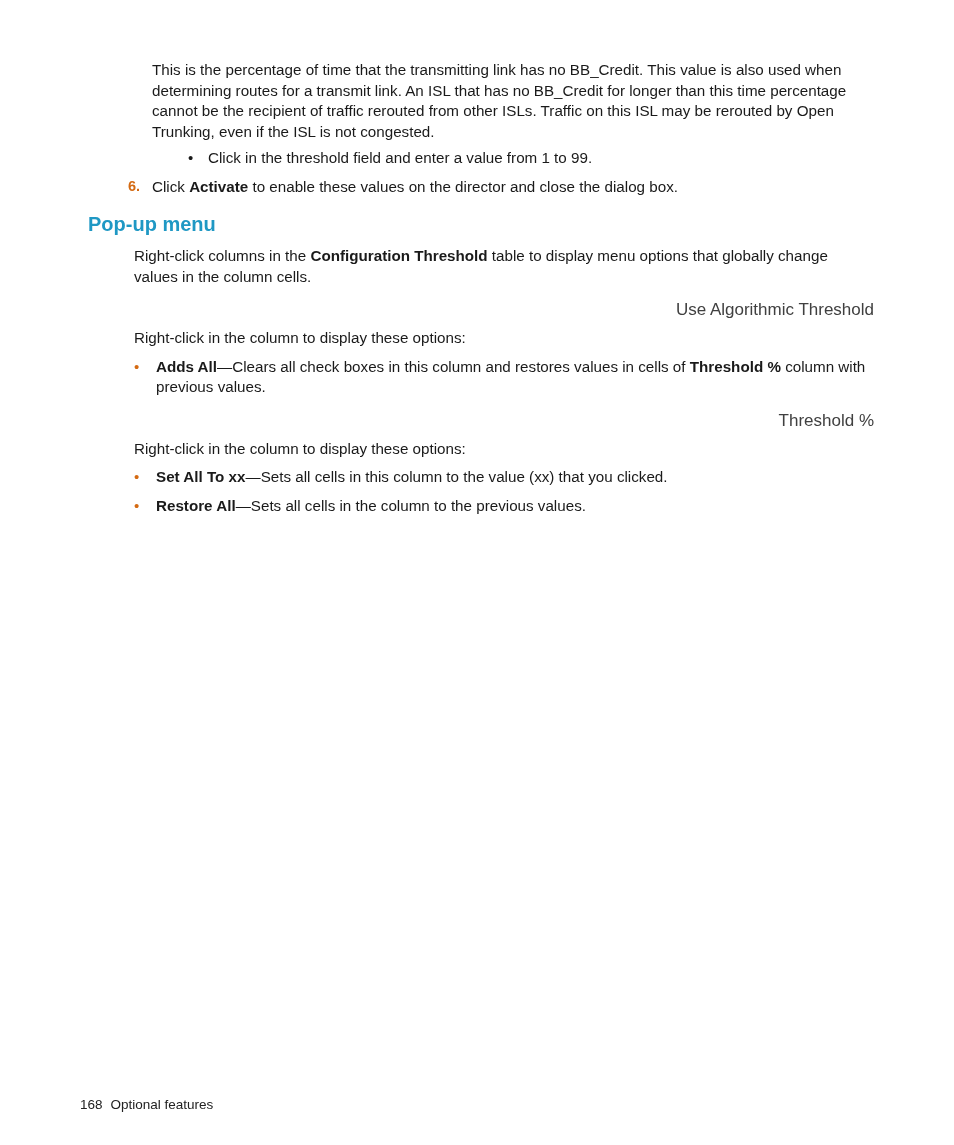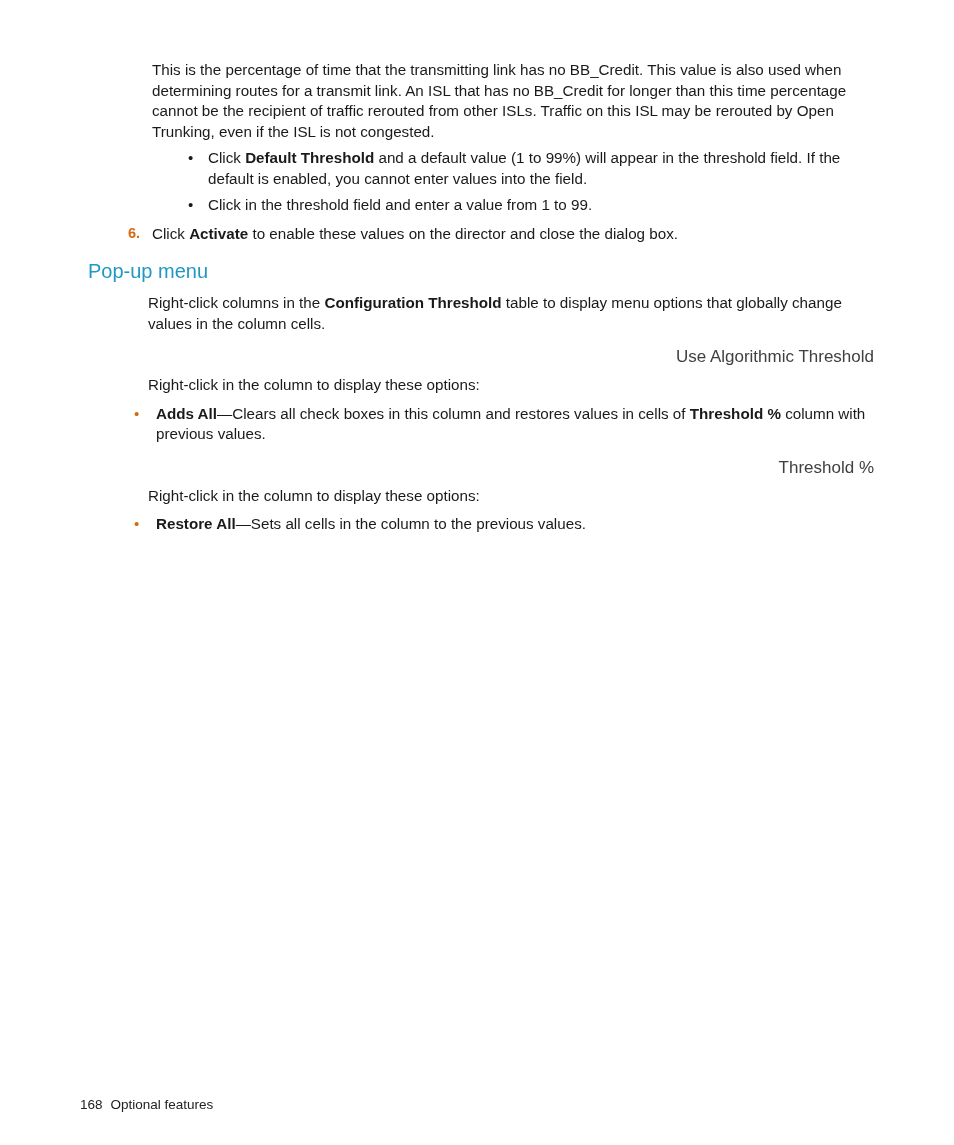--- a/index.html
+++ b/index.html
@@ -54,34 +54,34 @@
     position: absolute;
     left: 0;
     top: 0;
     color: #d46a12;
     font-weight: bold;
     font-size: 14.5px;
   }
   .h-section {
     color: #1f98c4;
     font-size: 20px;
-    font-weight: 400;
+    font-weight: 700;
     margin: 14px 0 8px 0;
     padding-left: 8px;
   }
   .h-sub {
     color: #404040;
     font-size: 17px;
     font-weight: 400;
     margin: 12px 0 6px 0;
     margin-left: 48px;
     text-align: right;
   }
   .para-l1 {
-    margin-left: 68px;
+    margin-left: 54px;
     margin-bottom: 8px;
   }
   .ul-orange {
     list-style: none;
     margin-left: 48px;
     margin-top: 4px;
   }
   .ul-orange li {
     position: relative;
     padding-left: 28px;
@@ -108,23 +108,20 @@
 </head>
 <body>
 
 <div class="page">
   <div class="content">
 
     <p class="body-para">This is the percentage of time that the transmitting link has no BB_Credit. This value is also used when determining routes for a transmit link. An ISL that has no BB_Credit for longer than this time percentage cannot be the recipient of traffic rerouted from other ISLs. Traffic on this ISL may be rerouted by Open Trunking, even if the ISL is not congested.</p>
 
     <ul class="sub-ul">
       <li>
-        <span>Click </span><b>Default Threshold</b><span> and a default value (1 to 99%) will appear in the threshold field. If the default is enabled, you cannot enter values into the field.</span>
-      </li>
-      <li>
         <span>Click in the threshold field and enter a value from 1 to 99.</span>
       </li>
     </ul>
 
     <div class="ol-step">
       <span class="num">6.</span>
       <span>Click </span><b>Activate</b><span> to enable these values on the director and close the dialog box.</span>
     </div>
 
     <h2 class="h-section">Pop-up menu</h2>
@@ -142,20 +139,23 @@
         <b>Adds All</b><span>—Clears all check boxes in this column and restores values in cells of </span><b>Threshold %</b><span> column with previous values.</span>
       </li>
     </ul>
 
     <h3 class="h-sub">Threshold %</h3>
 
     <p class="para-l1">Right-click in the column to display these options:</p>
 
     <ul class="ul-orange">
       <li>
+        <b>Set All To xx</b><span>—Sets all cells in this column to the value (xx) that you clicked.</span>
+      </li>
+      <li>
         <b>Restore All</b><span>—Sets all cells in the column to the previous values.</span>
       </li>
     </ul>
 
   </div>
 
   <div class="footer">
     <span class="pn">168</span><span>Optional features</span>
   </div>
 </div>

